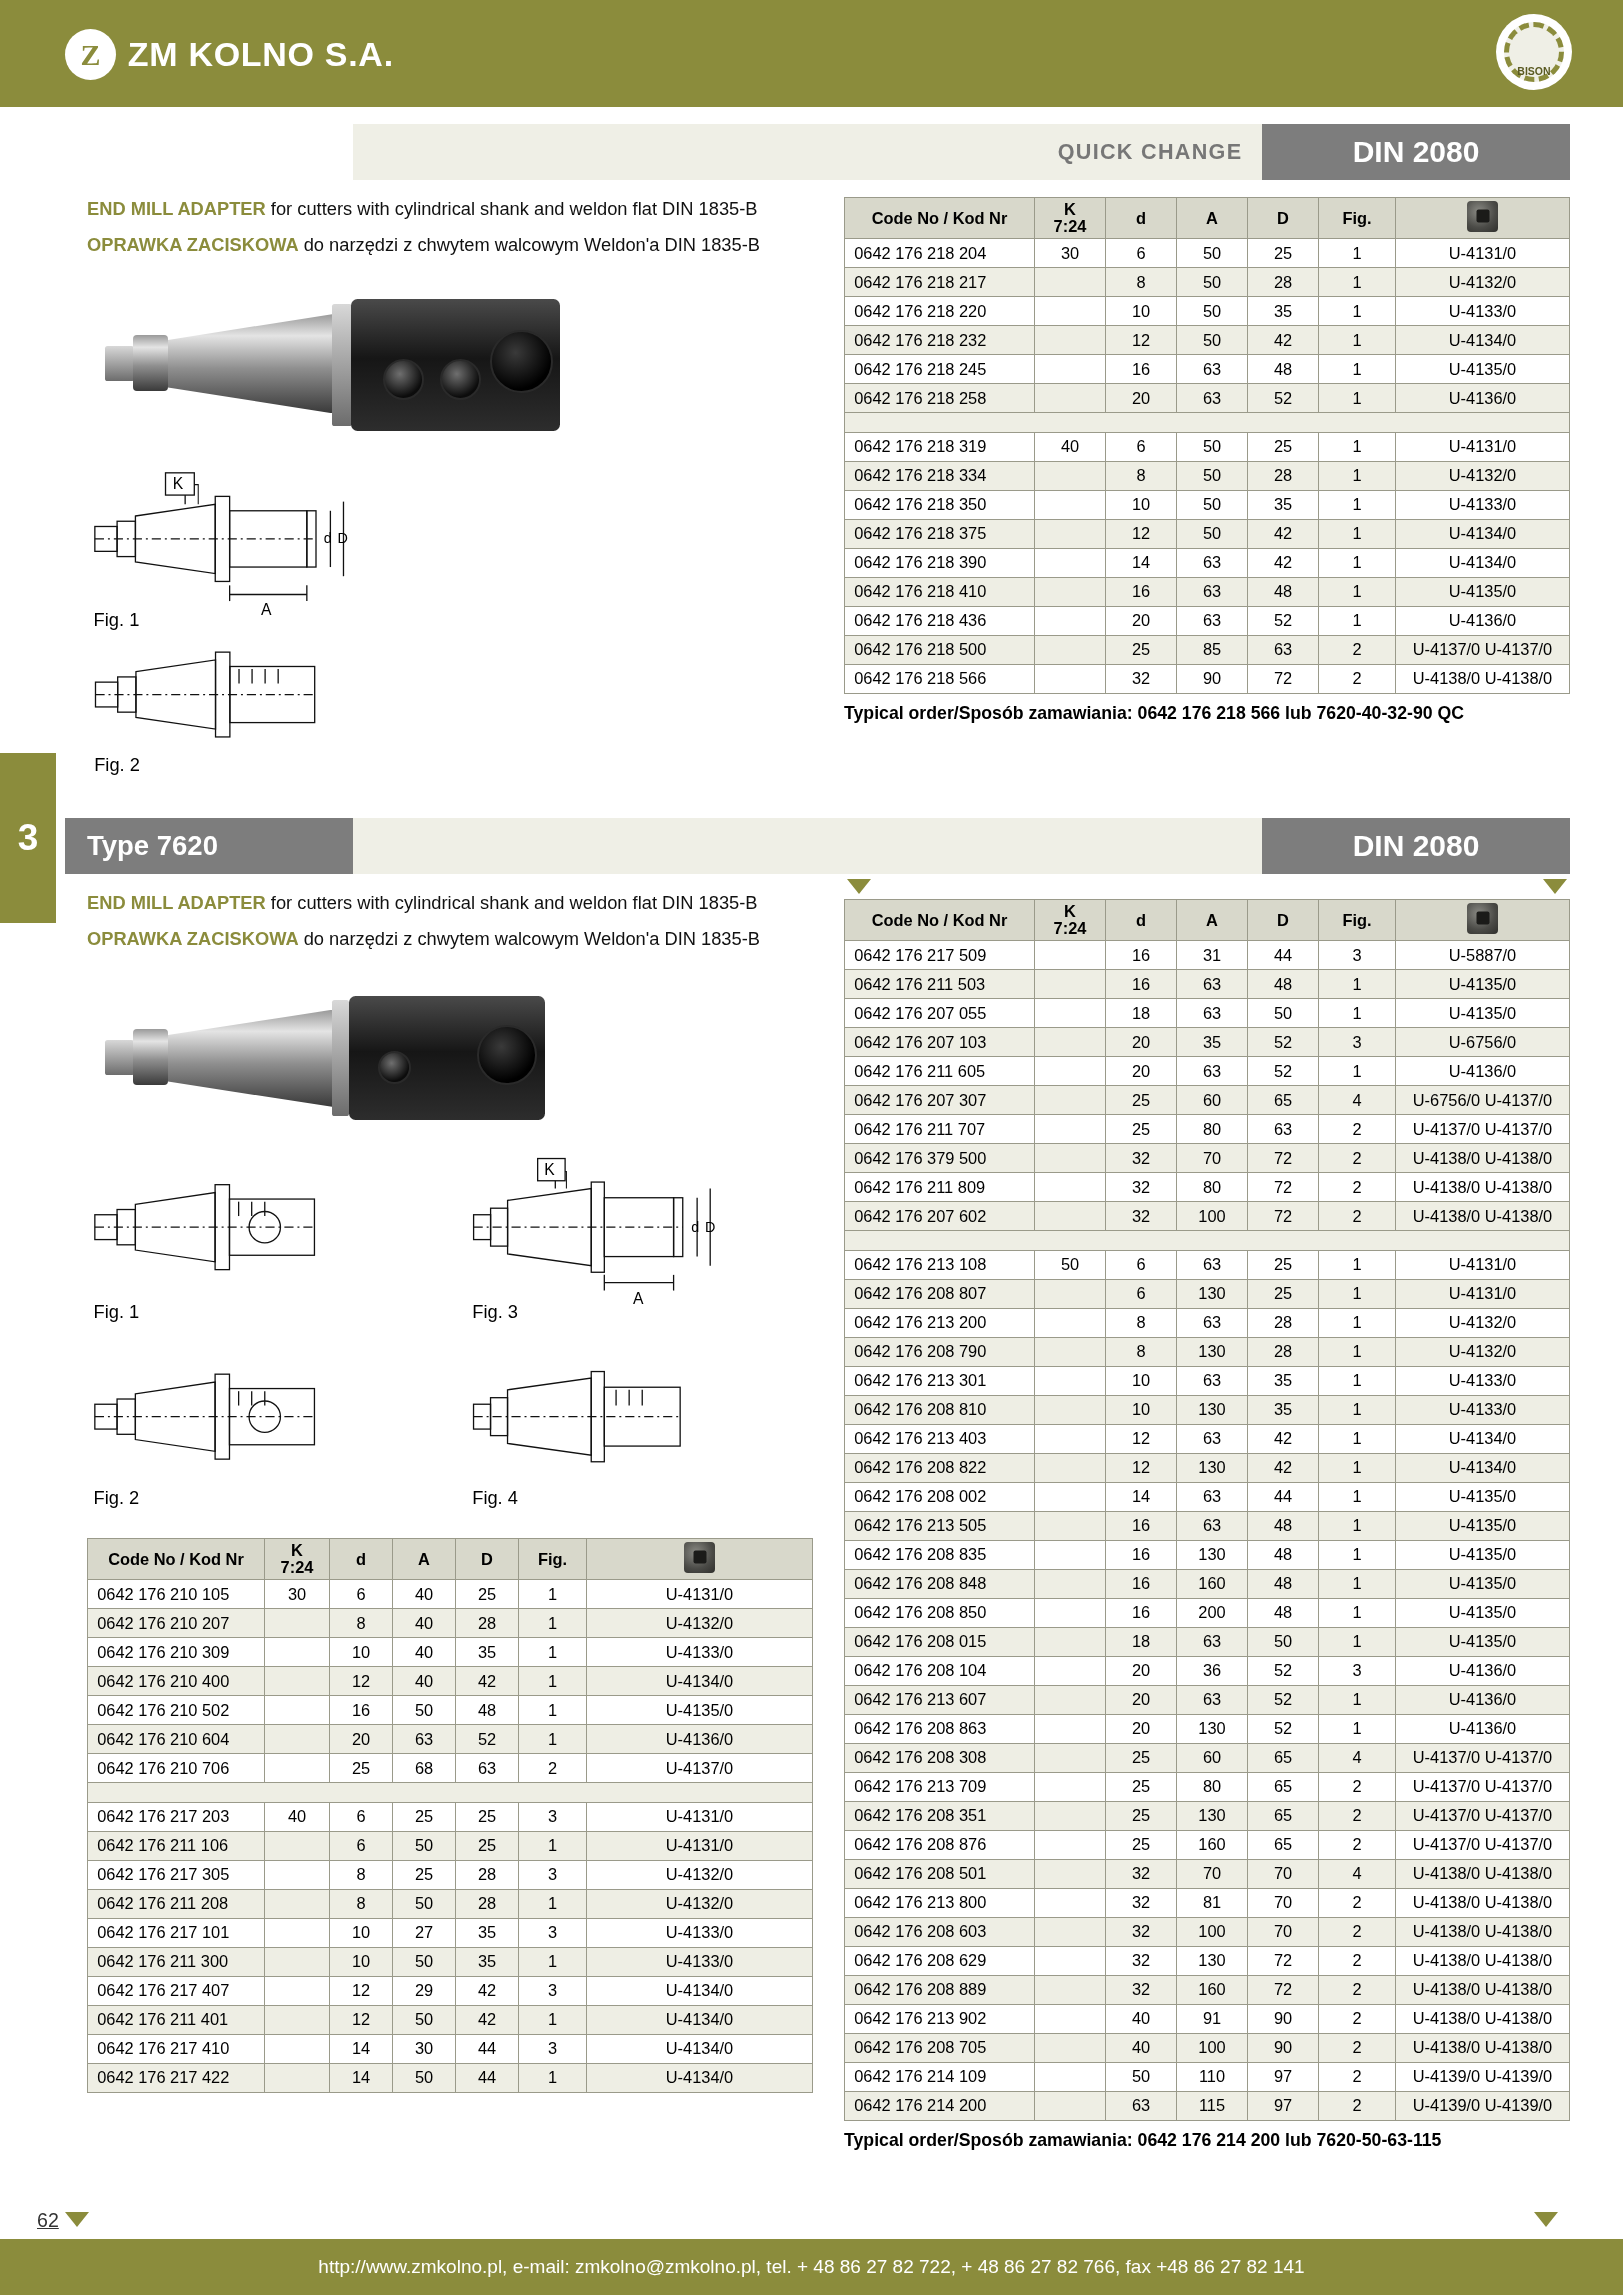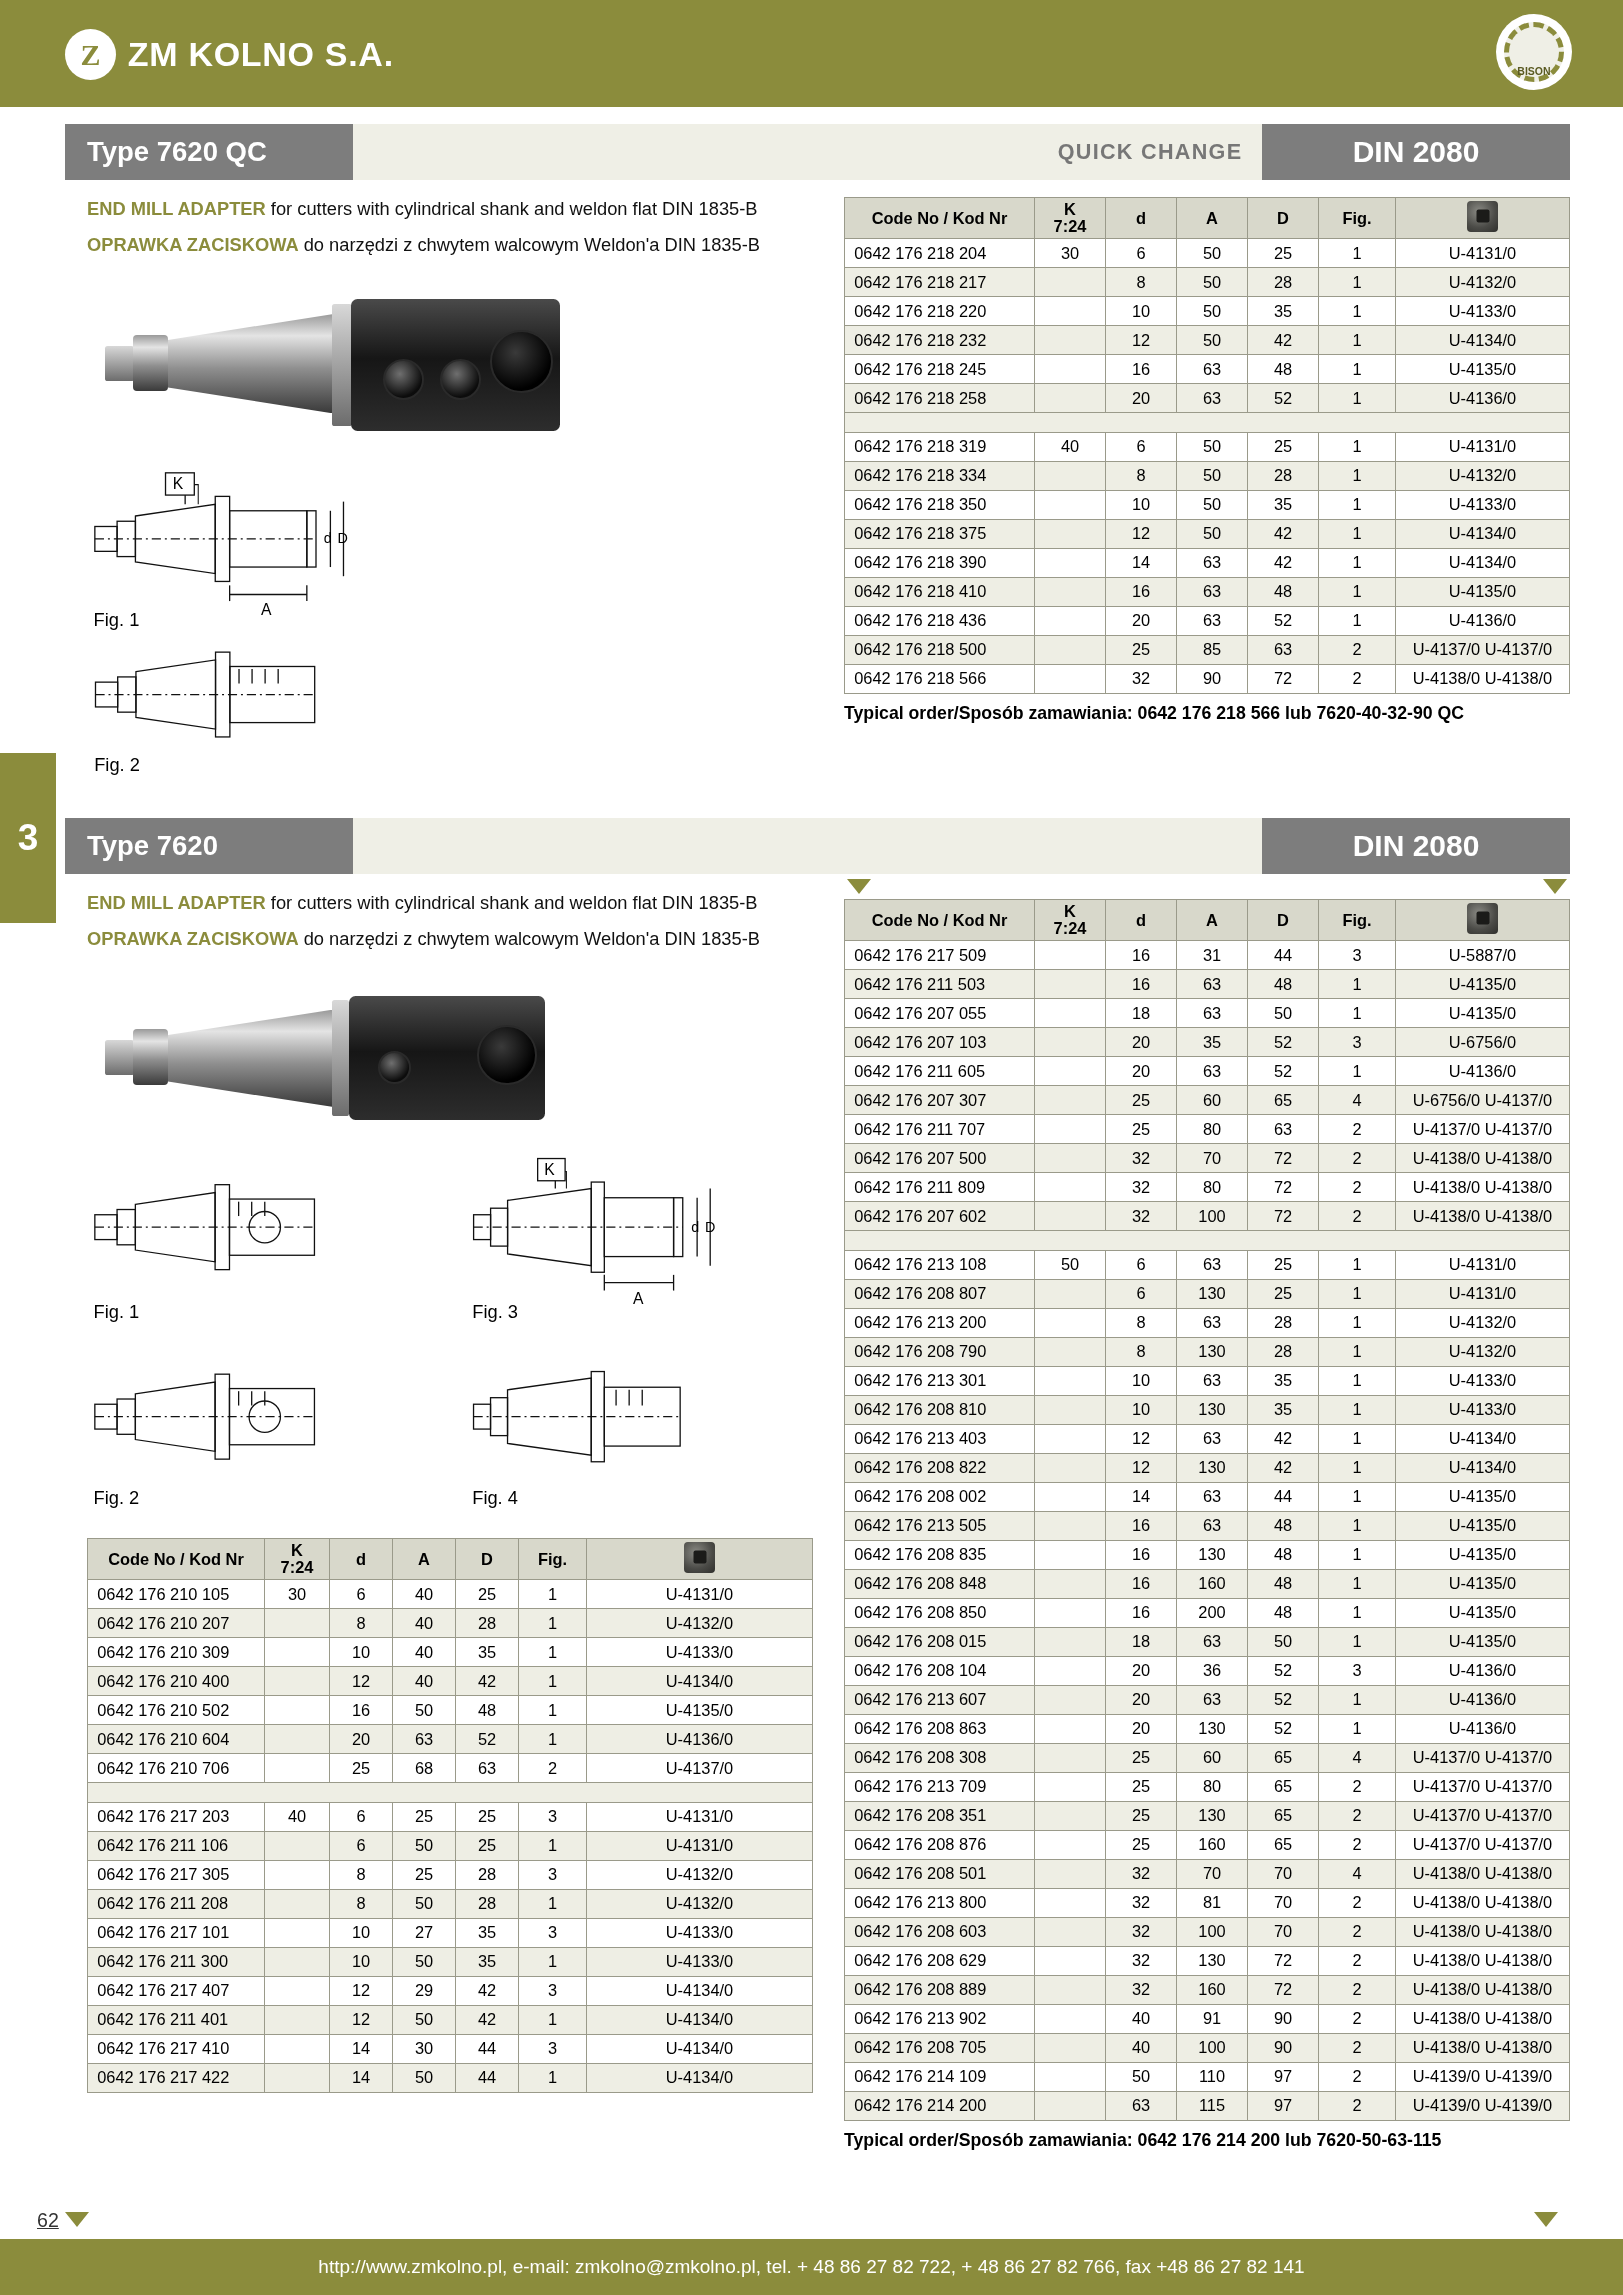--- a/index.html
+++ b/index.html
@@ -168,21 +168,20 @@
   </div>
 </div>
 
 <div class="sidebar-tab">
   <span>3</span>
 </div>
 
 <div class="content">
 
   <div class="titlebar">
-    <div class="left">Type 7620 QC</div>
     <div class="mid">QUICK CHANGE</div>
     <div class="right">DIN 2080</div>
   </div>
 
   <div style="position:relative; height:622px;">
 
     <div style="position:absolute; left:22px; top:11.8px; width:720px;">
       <div class="desc">
         <p><span class="hl">END MILL ADAPTER</span><span> for cutters with cylindrical shank and weldon flat DIN 1835-B</span></p>
         <p><span class="hl">OPRAWKA ZACISKOWA</span><span> do narzędzi z chwytem walcowym Weldon'a DIN 1835-B</span></p>
@@ -793,21 +792,21 @@
             <tr>
               <td class="code">0642 176 211 707</td>
               <td></td>
               <td>25</td>
               <td>80</td>
               <td>63</td>
               <td>2</td>
               <td>U-4137/0  U-4137/0</td>
             </tr>
             <tr class="alt">
-              <td class="code">0642 176 207 500</td>
+              <td class="code">0642 176 379 500</td>
               <td></td>
               <td>32</td>
               <td>70</td>
               <td>72</td>
               <td>2</td>
               <td>U-4138/0  U-4138/0</td>
             </tr>
             <tr>
               <td class="code">0642 176 211 809</td>
               <td></td>

